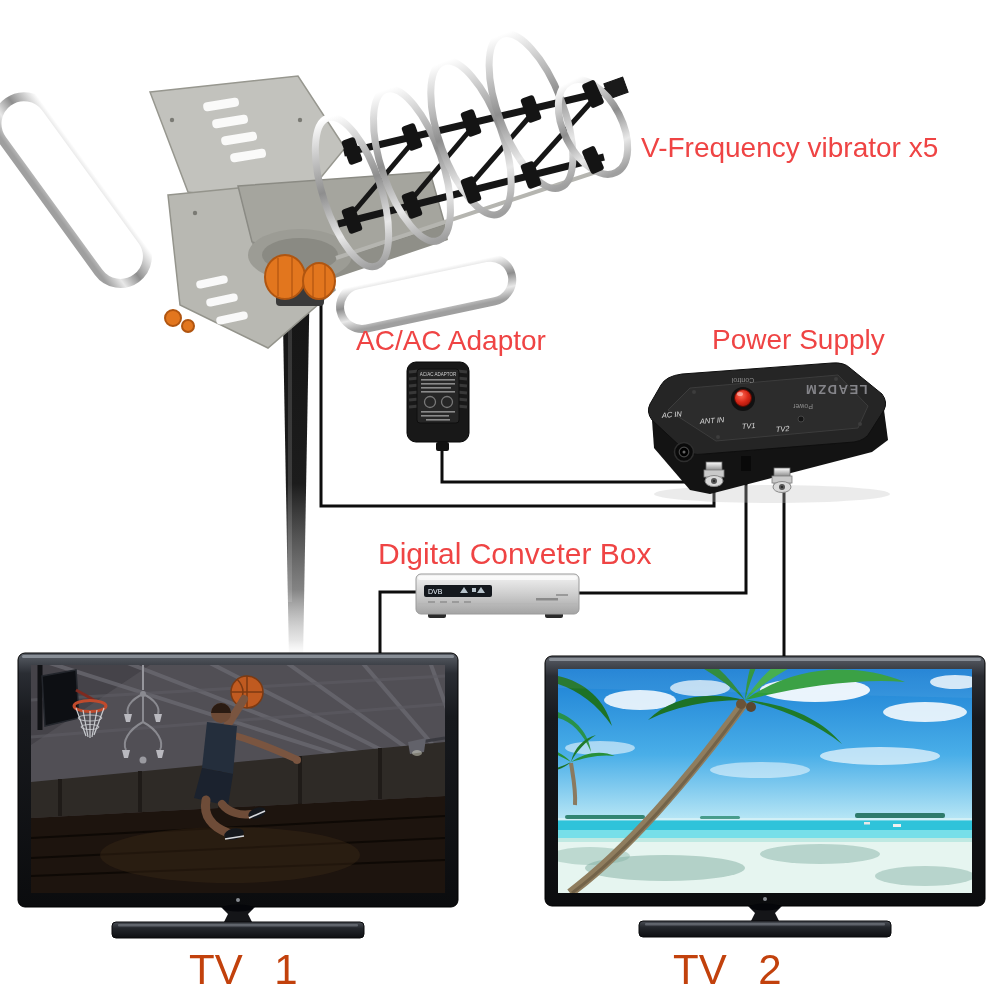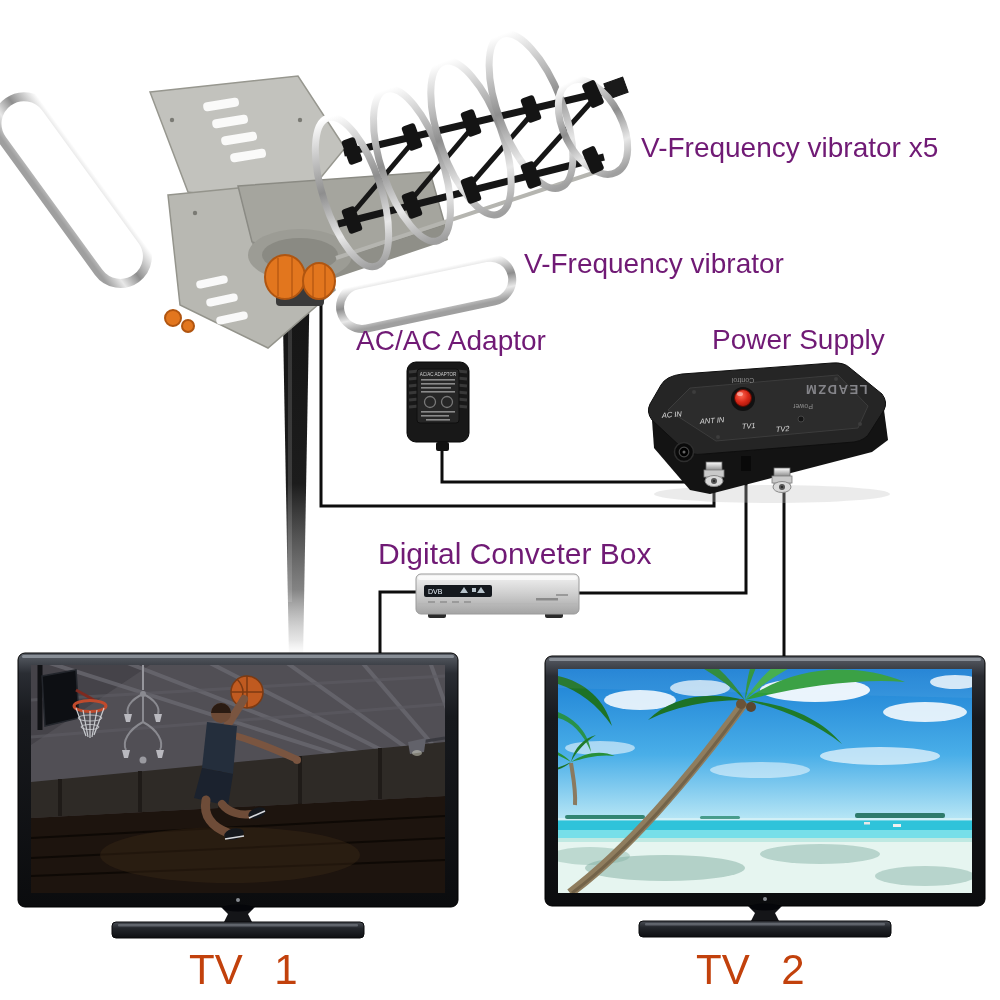--- a/index.html
+++ b/index.html
@@ -1,19 +1,19 @@
 <!DOCTYPE html>
 <html><head>
 <meta charset="utf-8">
 <style>
   html,body{margin:0;padding:0;background:#ffffff;}
   .stage{position:relative;width:1000px;height:1000px;background:#ffffff;overflow:hidden;
          font-family:"Liberation Sans", sans-serif;}
   .stage svg{position:absolute;left:0;top:0;}
-  .lbl{position:absolute;color:#701a75;font-size:28px;white-space:nowrap;letter-spacing:0px;text-align:right;}
+  .lbl{position:absolute;color:#ef4444;font-size:28px;white-space:nowrap;letter-spacing:0px;text-align:right;}
   .lbl-converter{font-size:30px;}
   .tvlbl{position:absolute;color:#c2410c;font-size:42px;white-space:nowrap;word-spacing:20px;}
   .svgtext{font-family:"Liberation Sans", sans-serif;}
 </style>
 </head>
 <body>
 
 <div class="stage">
 
 <svg width="1000" height="1000" viewBox="0 0 1000 1000">
@@ -414,20 +414,19 @@
       <path d="M748,906 L782,906 L775,913 L779,921 L751,921 L755,913 Z" fill="#141518"></path>
       <ellipse cx="765" cy="907" rx="15" ry="3.5" fill="#05060a"></ellipse>
       <rect x="639" y="921" width="252" height="16" rx="4" fill="url(#baseGrad)" stroke="#08090b"></rect>
       <rect x="645" y="923" width="240" height="2.5" rx="1" fill="#7b8089" opacity="0.6"></rect>
     </g>
     <circle cx="765" cy="899" r="2" fill="#888c92"></circle>
   </g>
 </svg>
 
 <div class="lbl" style="left:641px;top:132px">V-Frequency vibrator x5</div>
-<div class="lbl" style="left:524px;top:248px">V-Frequency vibrator</div>
 <div class="lbl" style="left:356px;top:325px">AC/AC Adaptor</div>
 <div class="lbl" style="left:712px;top:324px">Power Supply</div>
 <div class="lbl lbl-converter" style="left:378px;top:537px">Digital Conveter Box</div>
 <div class="tvlbl" style="left:189px;top:946px">TV 1</div>
-<div class="tvlbl" style="left:696px;top:946px">TV 2</div>
+<div class="tvlbl" style="left:673px;top:946px">TV 2</div>
 
 </div>
 
 </body></html>

